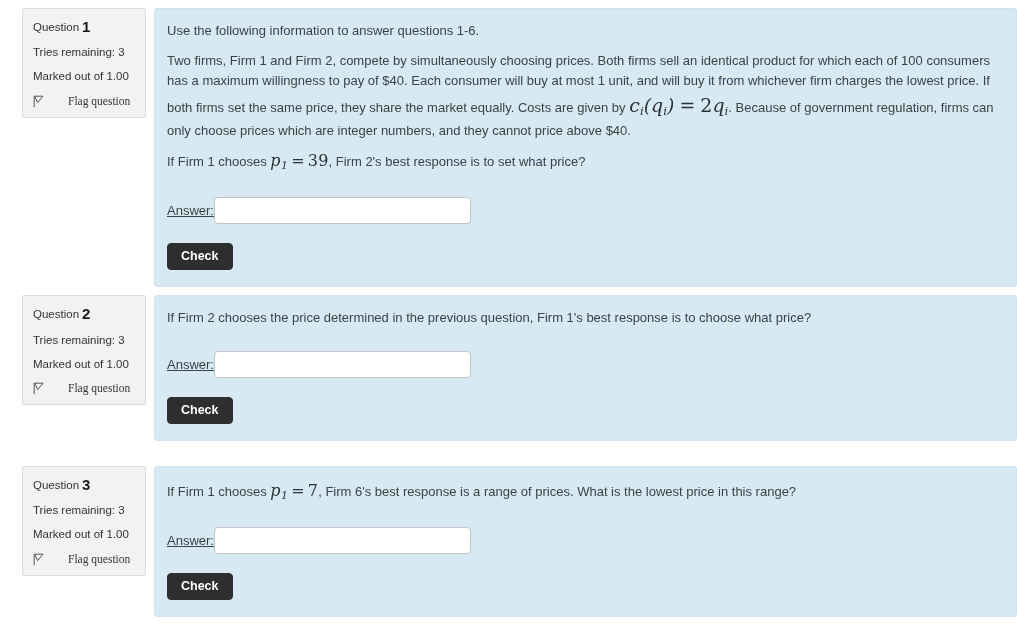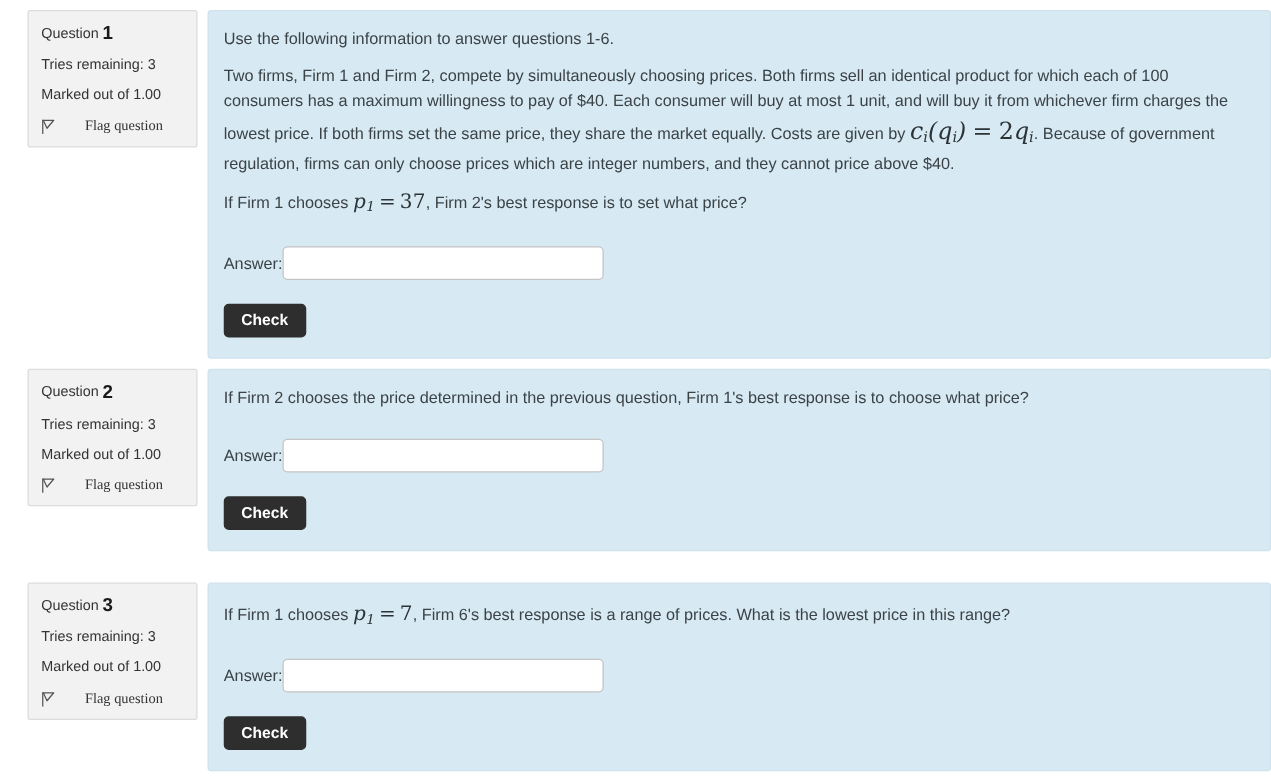--- a/index.html
+++ b/index.html
@@ -13,21 +13,21 @@
   .page { position: relative; width: 1017px; height: 624px; background:#fff; }
 
   
   .question {
     position: relative;
     display: flex;
     align-items: flex-start;
     padding: 0;
   }
   .q-info {
-    width: 136px;
+    width: 124px;
     margin-left: 22px;
     background: #f2f2f2;
     border: 1px solid #dcdcdc;
     border-radius: 2px;
     padding: 9px 8px 9px 10px;
     flex: 0 0 auto;
   }
   .q-info .row {
     font-size: 11.5px;
     color: #333333;
@@ -98,20 +98,21 @@
   
   .answer-row {
     display: flex;
     align-items: center;
     margin-top: 22px;
   }
   .answer-label {
     font-size: 13px;
     color: #3b4347;
     margin-right: 0;
+    text-decoration: underline;
   }
   .answer-input {
     width: 257px;
     height: 27px;
     background: #ffffff;
     border: 1px solid #c4c4c4;
     border-radius: 4px;
     padding: 3px 6px;
     font-family: "Liberation Sans", sans-serif;
     font-size: 13px;
@@ -159,21 +160,21 @@
           </svg>
         </span>
         <span class="flag-label">Flag question</span>
       </div>
     </div>
 
     <div class="q-content">
       <p class="q-text">Use the following information to answer questions 1-6.</p>
       <p class="q-text tight"><span>Two firms, Firm 1 and Firm 2, compete by simultaneously choosing prices. Both firms sell an identical product for which each of 100 consumers has a maximum willingness to pay of $40. Each consumer will buy at most 1 unit, and will buy it from whichever firm charges the lowest price. If both firms set the same price, they share the market equally. Costs are given by</span>
         <span class="math-block">c<sub>i</sub>(q<sub>i</sub>)<span class="op">=</span><span class="num">2</span>q<sub>i</sub></span><span>. Because of government regulation, firms can only choose prices which are integer numbers, and they cannot price above $40.</span></p>
-      <p class="q-text"><span>If Firm 1 chooses </span><span class="mathit">p<sub>1</sub><span class="op">=</span><span class="num">37</span></span><span>, Firm 2's best response is to set what price?</span></p>
+      <p class="q-text"><span>If Firm 1 chooses </span><span class="mathit">p<sub>1</sub><span class="op">=</span><span class="num">39</span></span><span>, Firm 2's best response is to set what price?</span></p>
 
       <div class="answer-row">
         <span class="answer-label">Answer:</span>
         <input class="answer-input" type="text" value="" placeholder="" style="">
       </div>
       <button class="check-btn">Check</button>
     </div>
   </div>
 
   <div class="question" id="q2-block">

